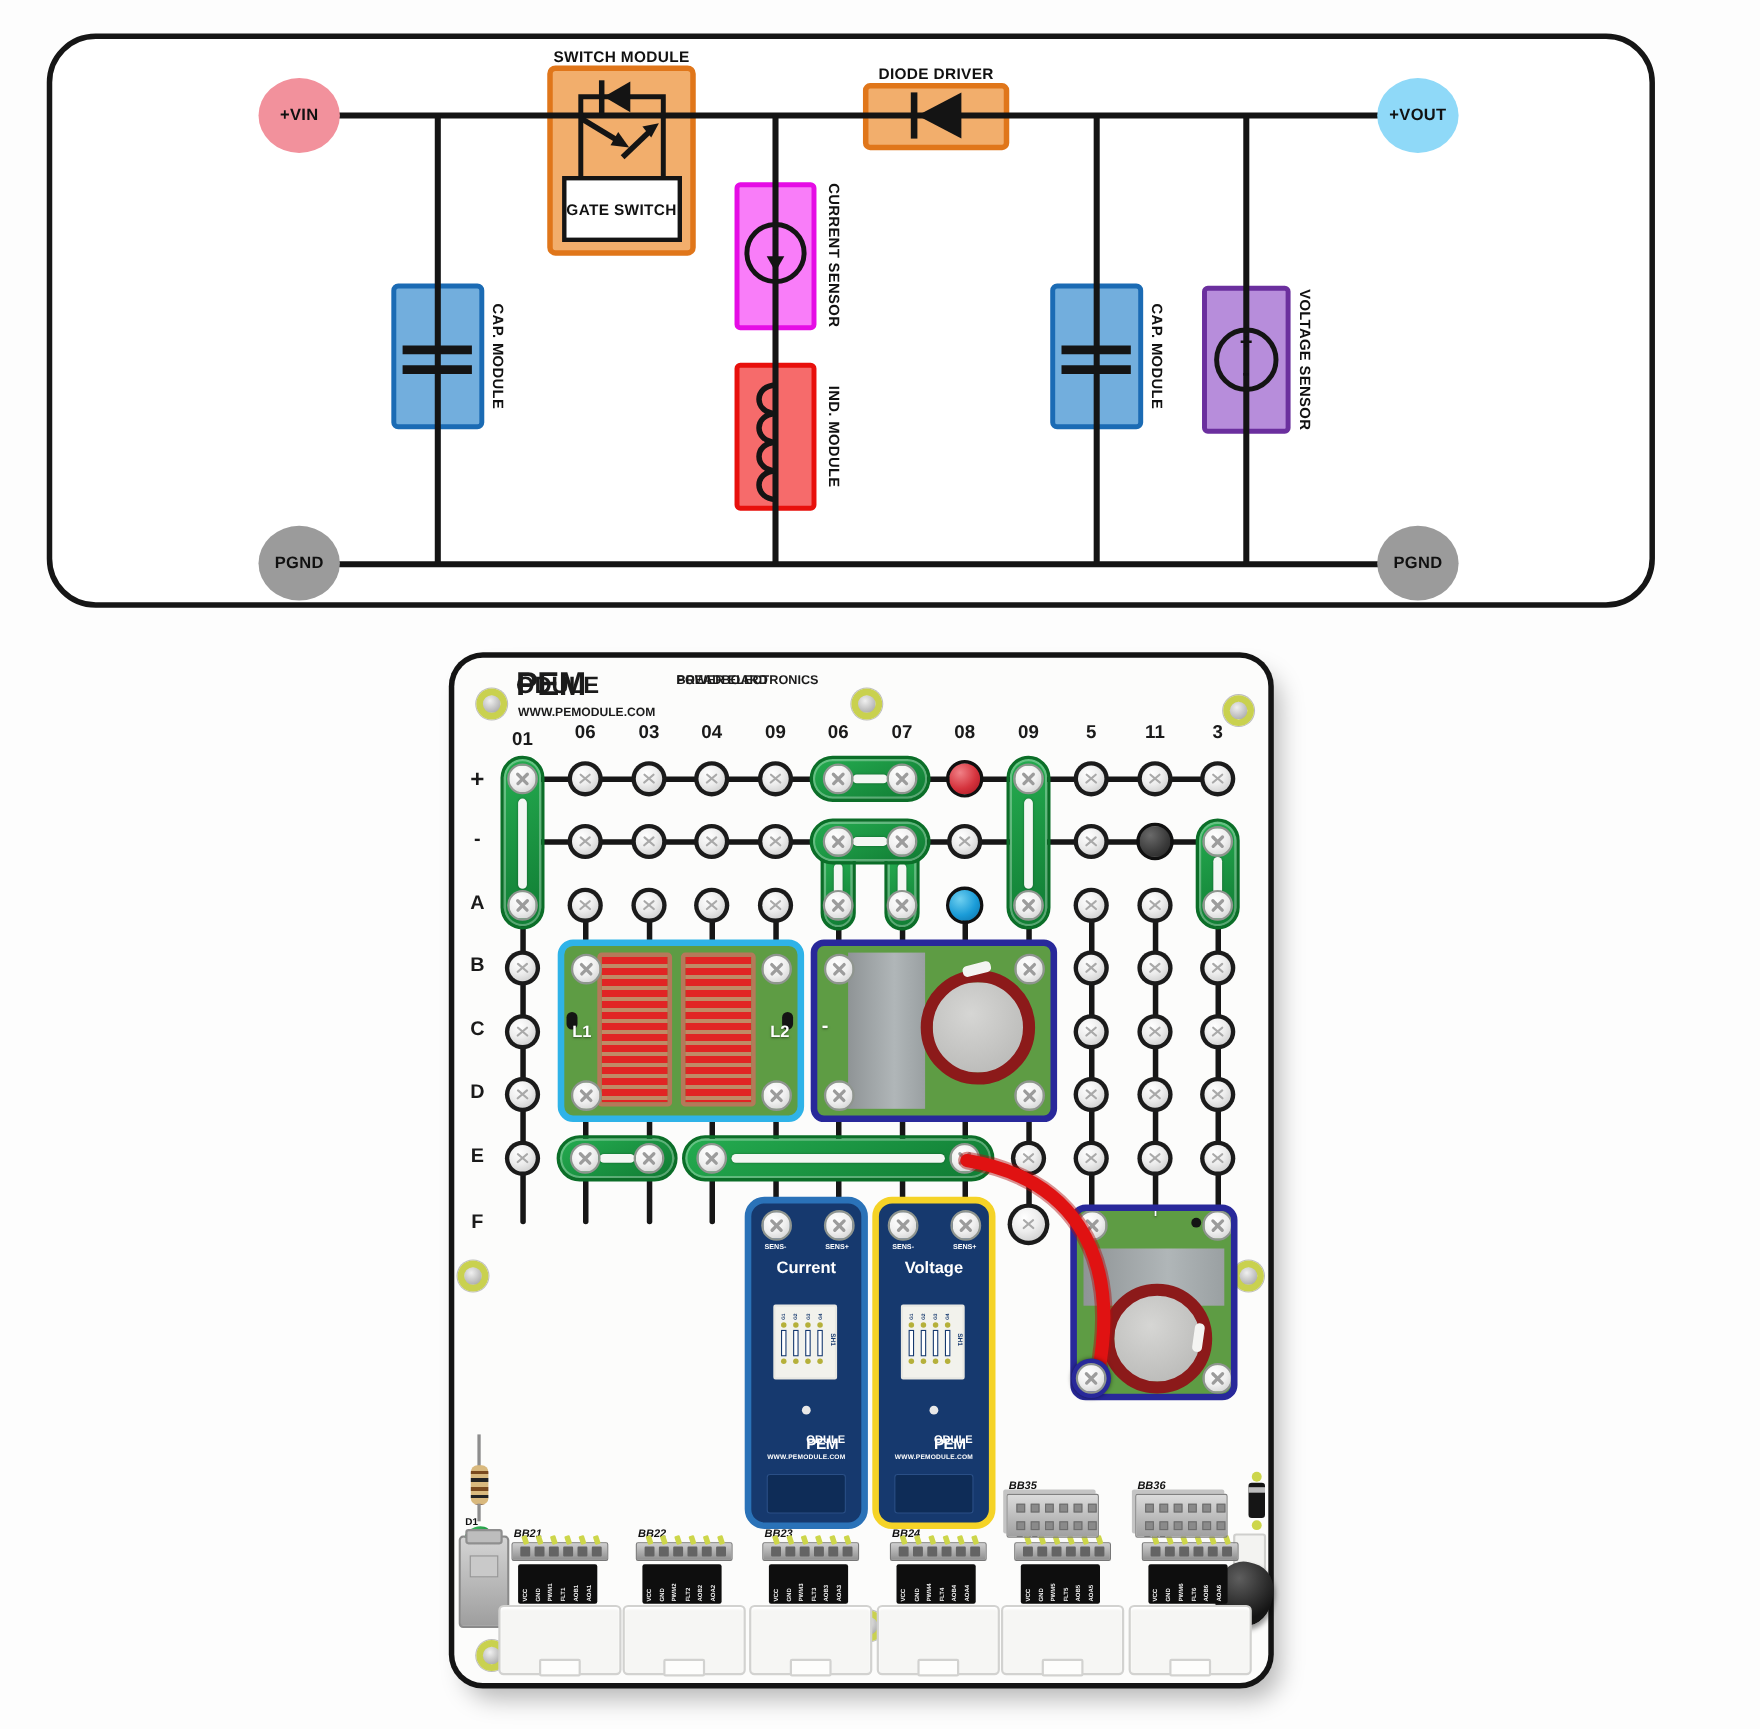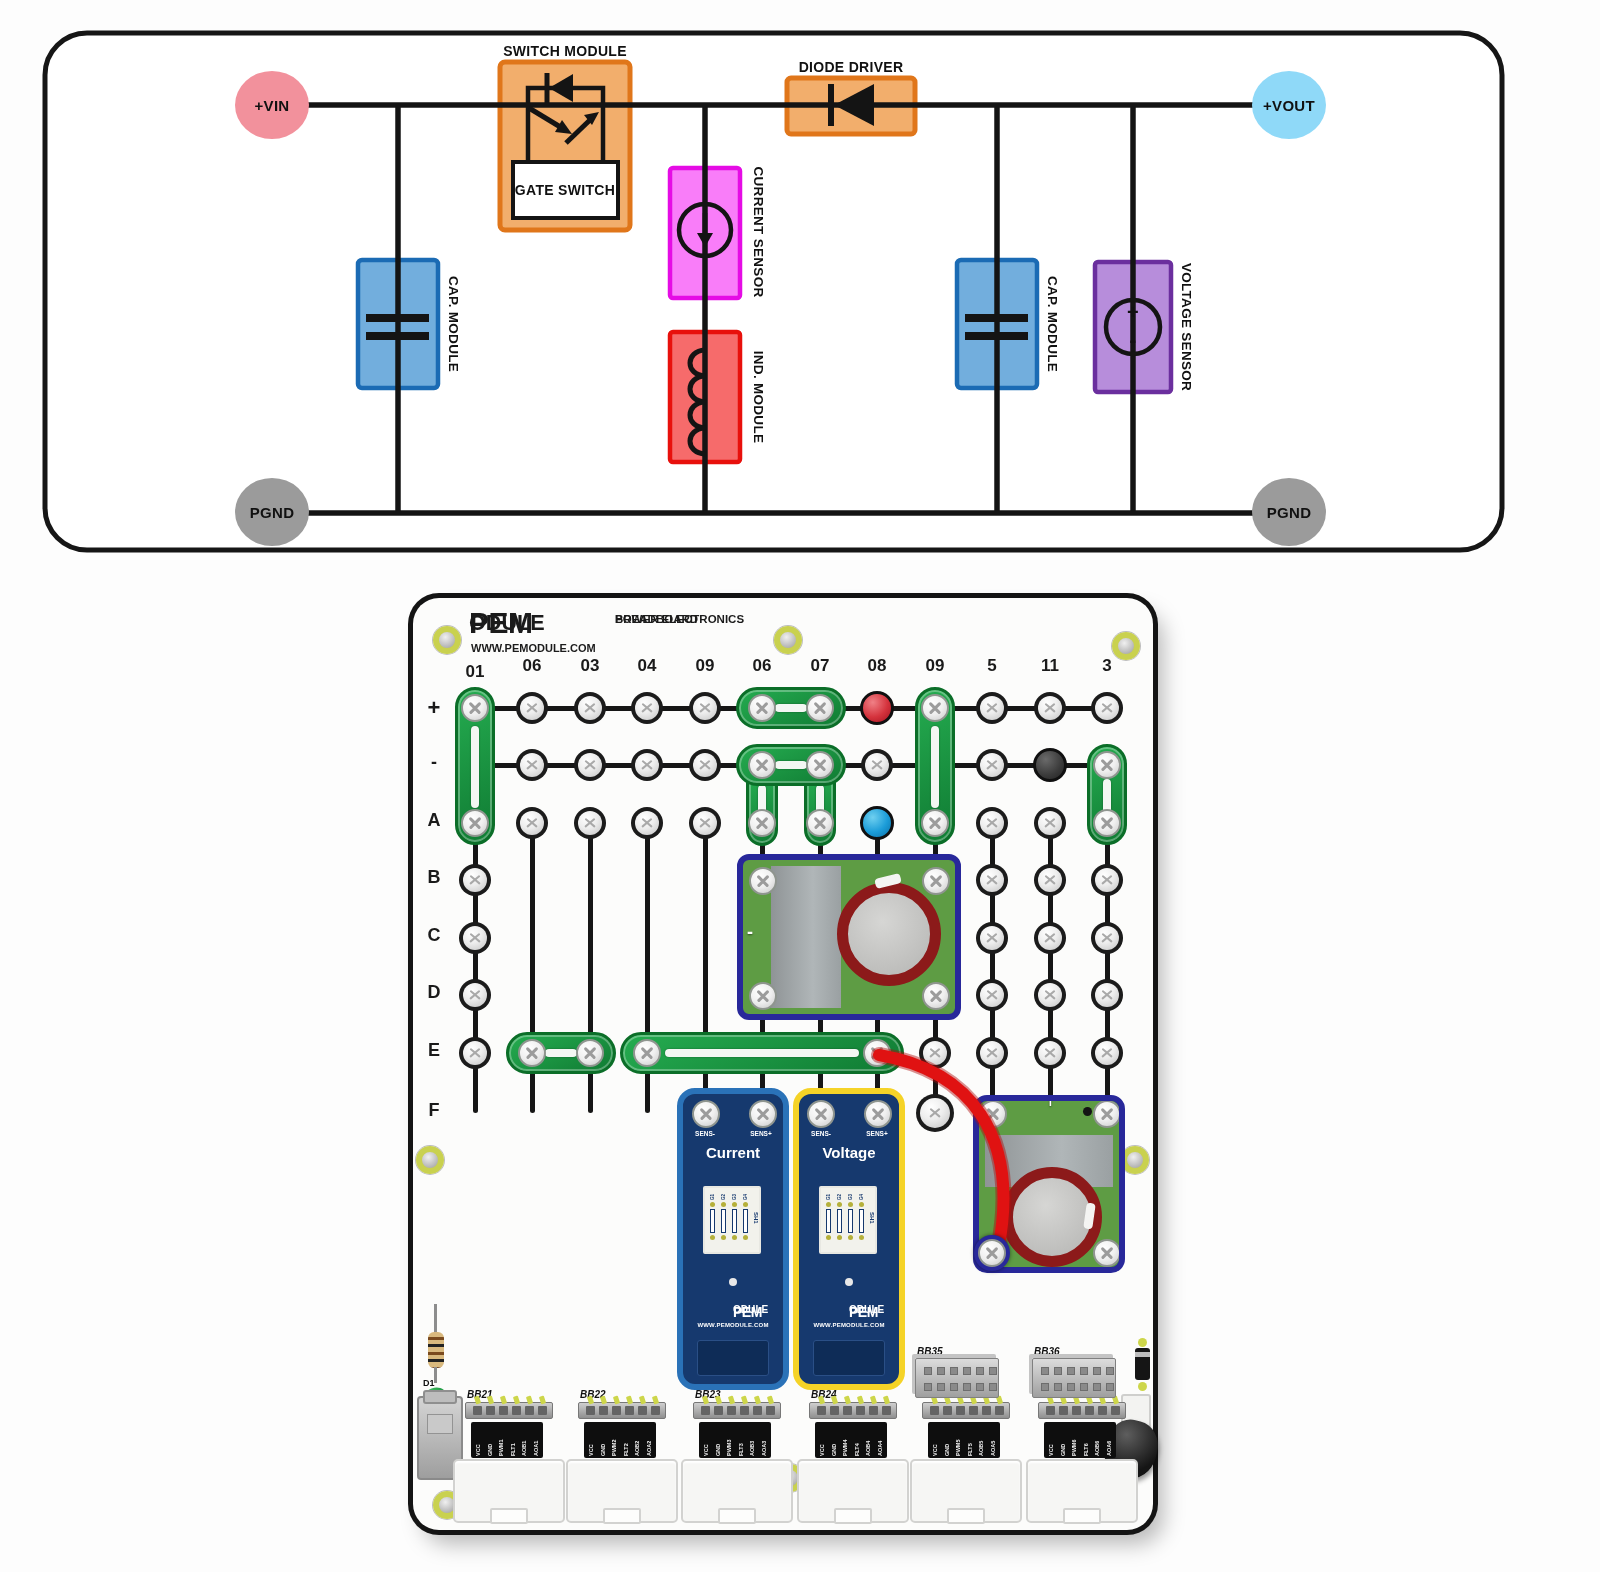--- a/index.html
+++ b/index.html
@@ -368,20 +368,32 @@
     <div class="jmp" style="left:207px;top:434px;width:284px;height:42px">
       <div class="jslot" style="left:42px;top:14px;width:194px;height:8px"></div>
       <div class="pscrew" style="left:10px;top:4px"></div>
         <div class="pscrew" style="left:240px;top:4px"></div>
     </div>
 
     <div class="btn red" style="left:447px;top:93px"></div>
     <div class="btn black" style="left:620px;top:150px"></div>
     <div class="btn blue" style="left:447px;top:208px"></div>
 
+    <div class="mod" style="left:94px;top:256px;width:224px;height:166px;border-color:var(--inductor-border)">
+      <div class="coil" style="left:30px;top:6px"></div>
+      <div class="coil" style="left:106px;top:6px"></div>
+      <div class="holeV" style="left:2px;top:60px"></div>
+        <div class="holeV" style="left:198px;top:60px"></div>
+      <span class="mlabel" style="left:2px;top:70px;width:28px;text-align:center">L1</span>
+      <span class="mlabel" style="left:182px;top:70px;width:28px;text-align:center">L2</span>
+      <div class="pscrew" style="left:6px;top:7px"></div>
+        <div class="pscrew" style="left:179px;top:7px"></div>
+      <div class="pscrew" style="left:6px;top:122px"></div>
+        <div class="pscrew" style="left:179px;top:122px"></div>
+    </div>
 
     <div class="mod" style="left:324px;top:256px;width:224px;height:166px;border-color:var(--cap-border);border-radius:12px">
       <div class="grayrect" style="left:28px;top:6px;width:70px;height:142px"></div>
       <div class="capdisc" style="left:94px;top:22px;width:104px;height:104px"></div>
       <div class="capnotch" style="left:132px;top:16px;width:26px;height:10px;transform:rotate(-14deg)"></div>
       <span class="mlabel" style="left:4px;top:62px;font-size:18px">-</span>
       <div class="pscrew" style="left:6px;top:7px"></div>
         <div class="pscrew" style="left:179px;top:7px"></div>
       <div class="pscrew" style="left:6px;top:122px"></div>
         <div class="pscrew" style="left:179px;top:122px"></div>

